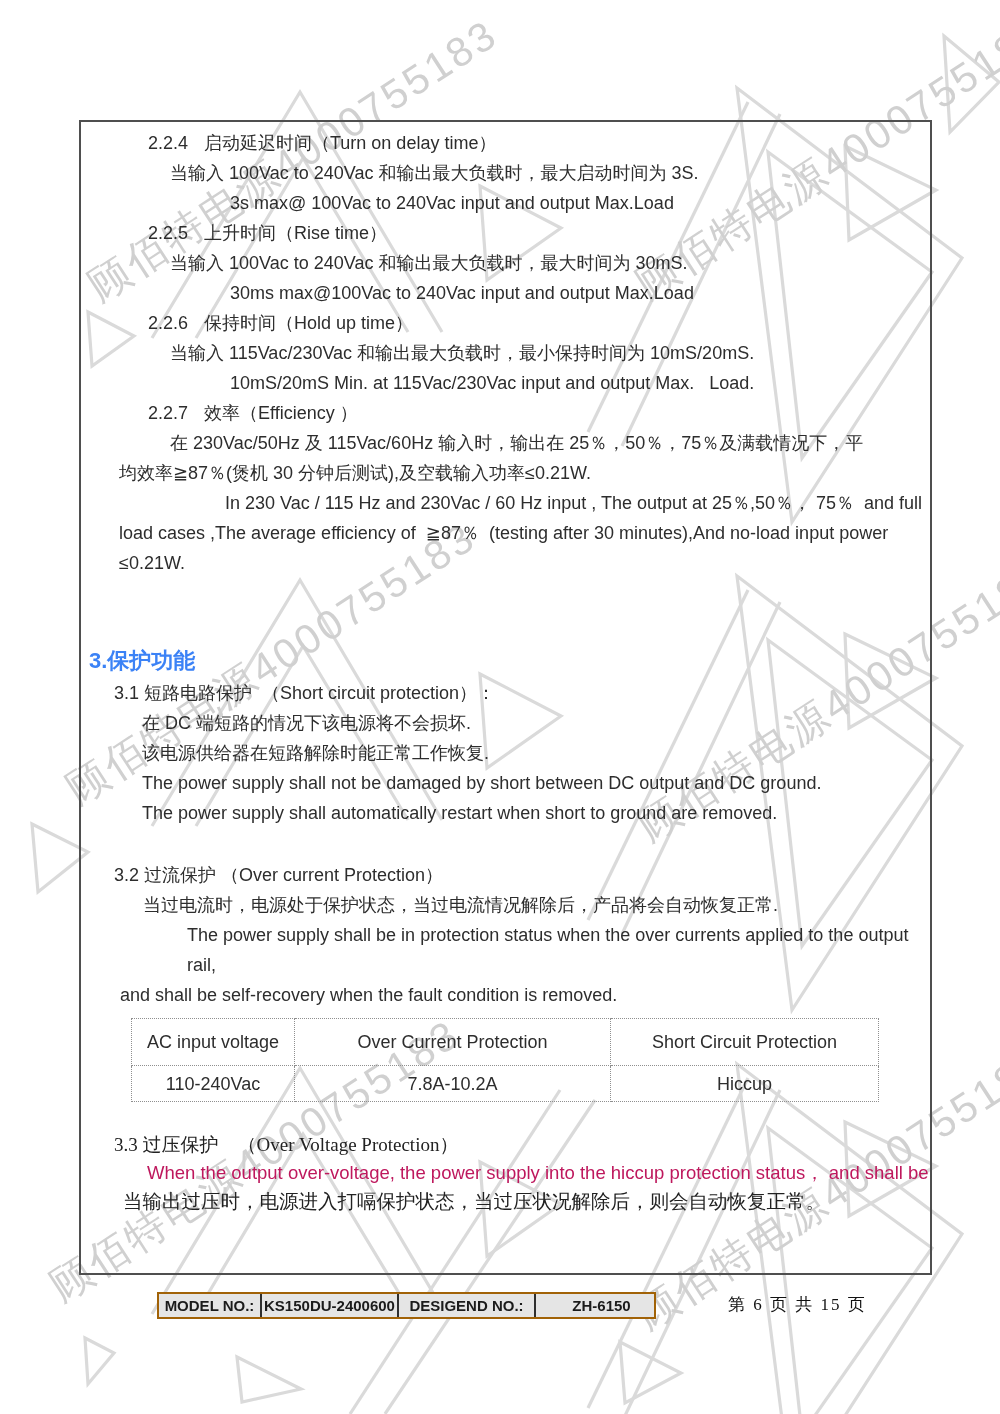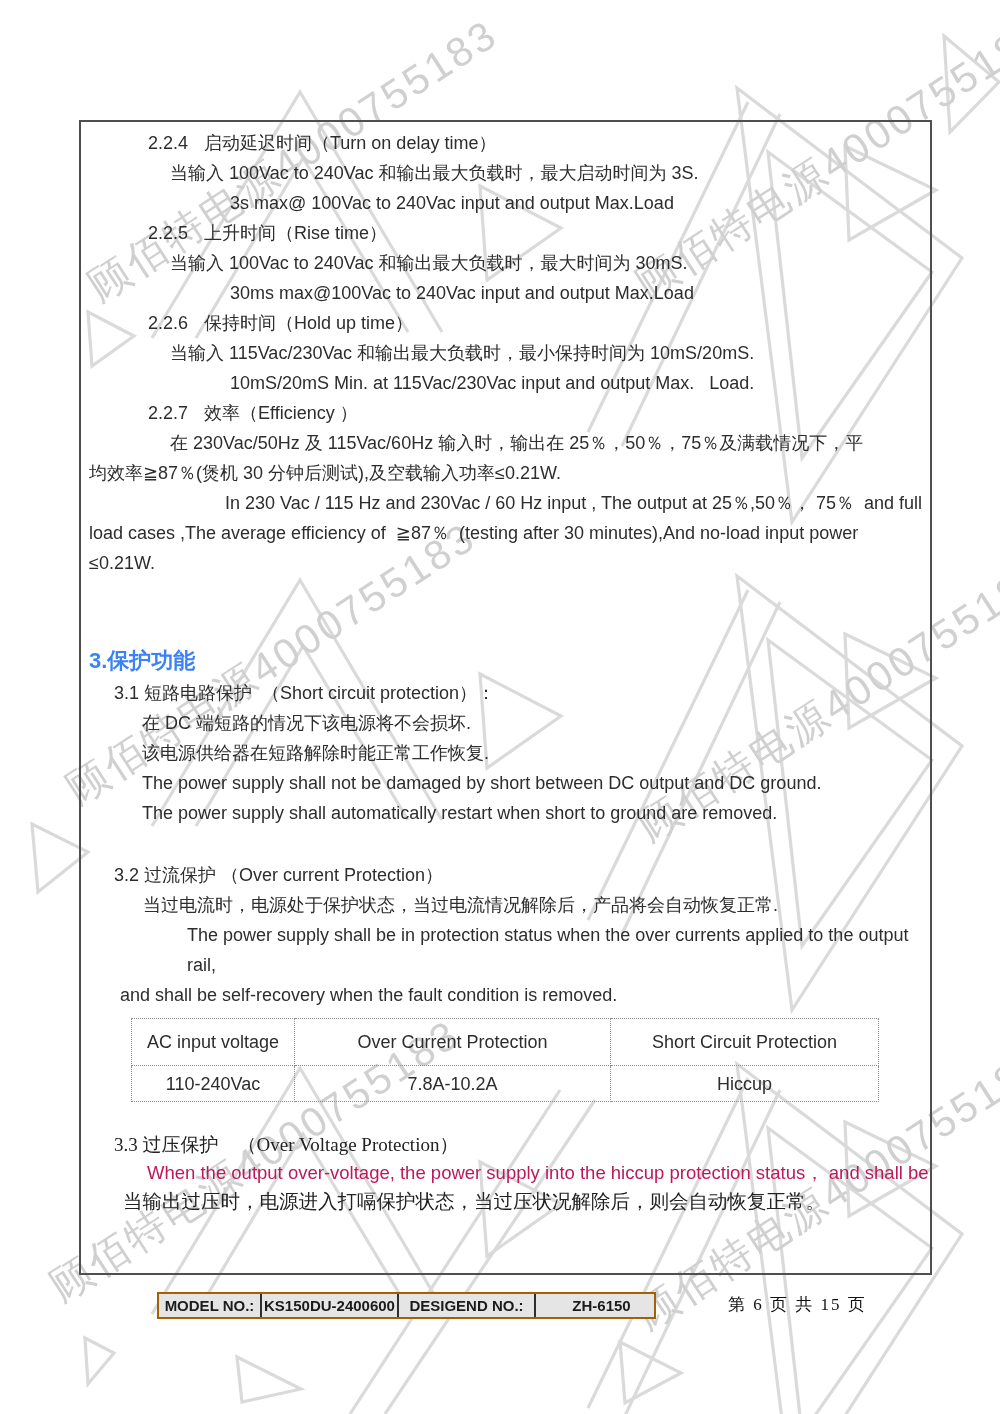--- a/index.html
+++ b/index.html
@@ -16,21 +16,21 @@
     border:2px solid #4f4f4f;z-index:1;background:transparent;
     font-size:18px;line-height:30px;
   }
   .content-inner{padding-top:6px;}
   .line{white-space:pre-wrap;}
   .num{display:inline-block;min-width:56px;}
   .ind-num{padding-left:67px;}
   .ind-body{padding-left:89px;}
   .ind-body2{padding-left:149px;}
   .ind-en227{padding-left:144px;}
-  .ind-full{padding-left:8px;padding-right:6px;}
+  .ind-full{padding-left:8px;padding-right:6px;margin-left:30px;}
   .heading3{padding-left:8px;font-weight:bold;font-size:22px;line-height:34px;margin-top:66px;color:#3b82f6;}
   .ind-31{padding-left:33px;}
   .ind-31body{padding-left:61px;}
   .ind-32title{padding-left:33px;margin-top:32px;}
   .ind-32cn{padding-left:62px;}
   .ind-32en1{padding-left:106px;}
   .ind-32en2{padding-left:39px;}
   
   .prot-table{
     margin:8px 0 0 50px;width:744px;border-collapse:collapse;table-layout:fixed;

